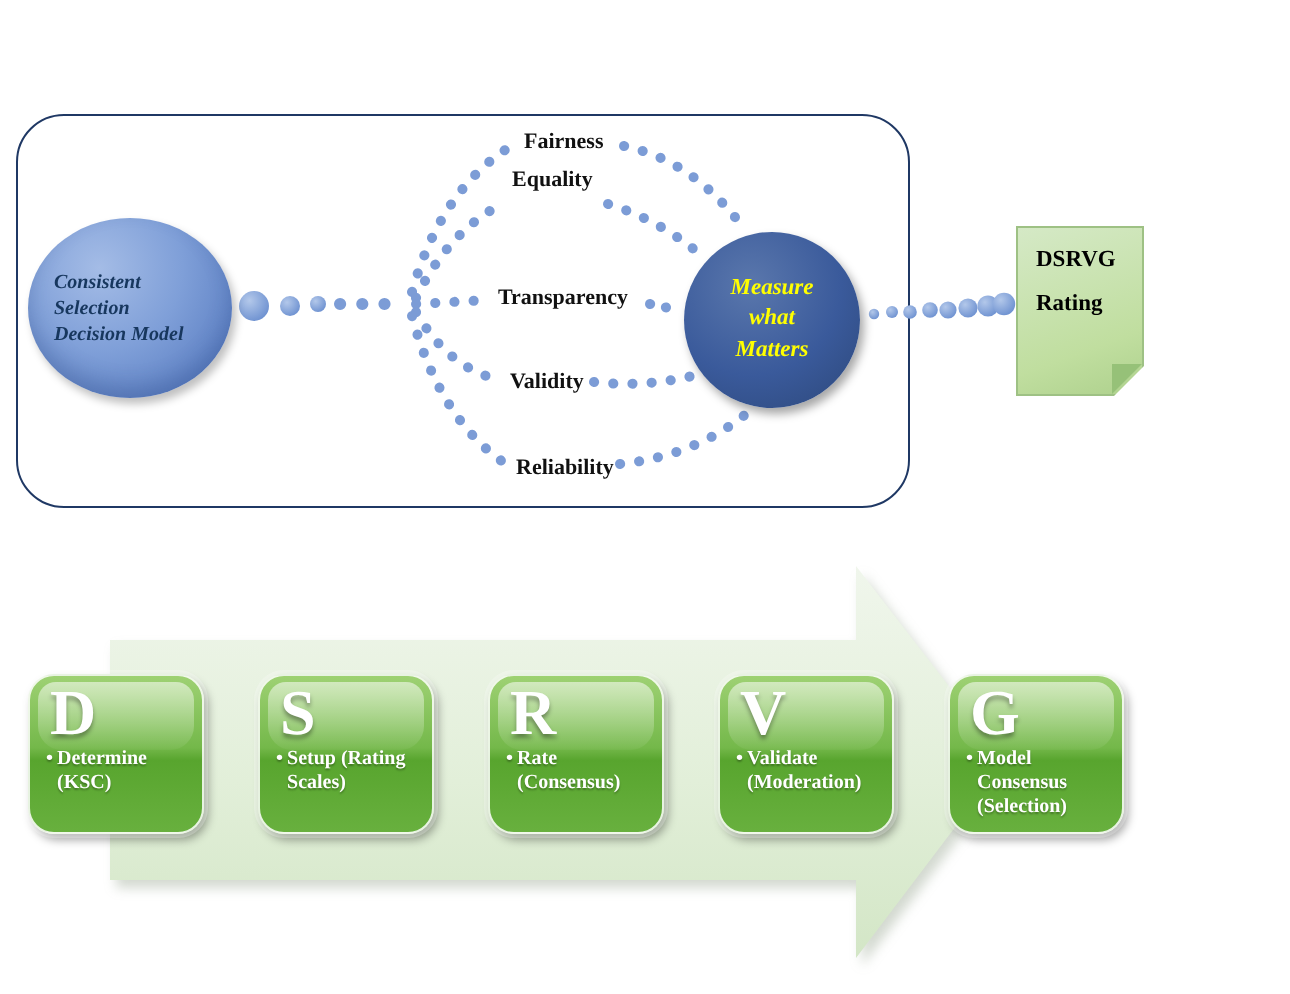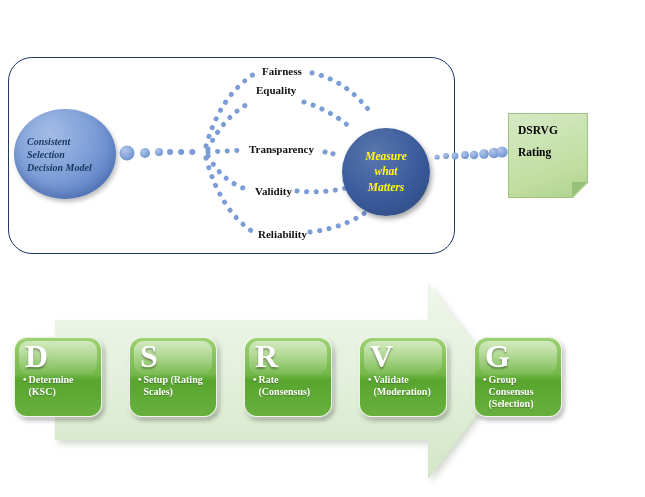--- a/index.html
+++ b/index.html
@@ -12,31 +12,31 @@
 
   .dots{position:absolute;left:0;top:0;width:645px;height:497px;z-index:1;pointer-events:none;}
 
   .ellipse{position:absolute;left:14px;top:109px;width:102px;height:90px;border-radius:50%;
            background:radial-gradient(circle at 35% 28%, #a4bce6 0%, #7f9fd8 45%, #5f82c5 80%, #5578bd 100%);
            box-shadow:2px 3px 4px rgba(0,0,0,.25), inset 0 -6px 10px rgba(30,60,120,.25);
            display:flex;align-items:center;justify-content:center;z-index:2;}
   .ellipse span{font-style:italic;font-weight:bold;font-size:10px;line-height:1.3;
                 color:#17375e;padding:0 13px;}
 
-  .circle{position:absolute;left:342px;top:128px;width:88px;height:88px;border-radius:50%;
+  .circle{position:absolute;left:342px;top:116px;width:88px;height:88px;border-radius:50%;
           background:radial-gradient(circle at 38% 30%, #5a77ac 0%, #3a5a9b 55%, #2c4779 100%);
           box-shadow:2px 3px 5px rgba(0,0,0,.35);
           display:flex;align-items:center;justify-content:flex-end;z-index:2;}
   .circle span{font-style:italic;font-weight:bold;font-size:11.5px;line-height:1.35;
                color:#ffff00;text-align:center;padding:0 14px;}
 
   .crit{position:absolute;font-weight:bold;font-size:11px;color:#111;
         white-space:nowrap;z-index:3;}
 
-  .note{position:absolute;left:508px;top:113px;width:80px;height:85px;z-index:2;
+  .note{position:absolute;left:508px;top:113px;width:64px;height:85px;z-index:2;
         background:linear-gradient(160deg,#d5e9c6 0%,#c0de9f 70%,#aed18d 100%);
         border:1px solid #9ec184;
         clip-path:polygon(0 0,100% 0,100% calc(100% - 15px),calc(100% - 15px) 100%,0 100%);
         box-shadow:2px 2px 3px rgba(0,0,0,.25);
         font-weight:bold;font-size:11.5px;color:#000;padding:0;box-sizing:border-box;}
   .note .nline{margin:10px 0 0 9px;}
   .note::after{content:"";position:absolute;right:0;bottom:0;width:15px;height:15px;
         background:#96c178;clip-path:polygon(0 0,100% 0,0 100%);}
 
   
@@ -156,18 +156,18 @@
       <div class="letter">V</div>
       <div class="step-text">
           <span class="bullet">•</span>
         <span>Validate (Moderation)</span>
         </div>
     </div>
     <div class="step">
       <div class="letter">G</div>
       <div class="step-text">
           <span class="bullet">•</span>
-        <span>Group Consensus (Selection)</span>
+        <span>Model Consensus (Selection)</span>
         </div>
     </div>
   </div>
 
 </div>
 
 </body></html>

